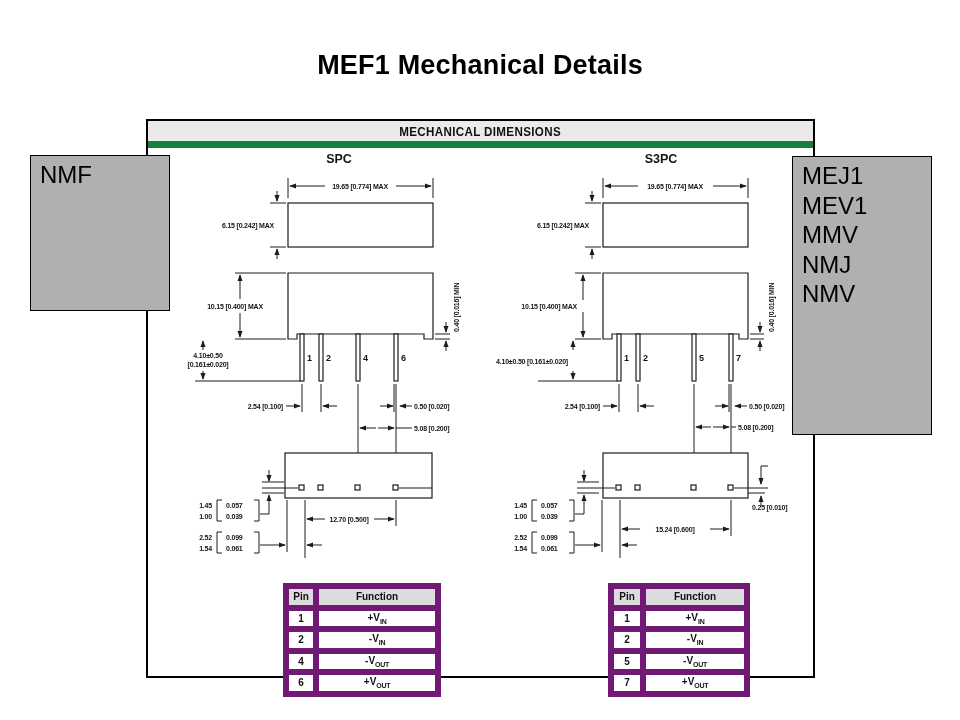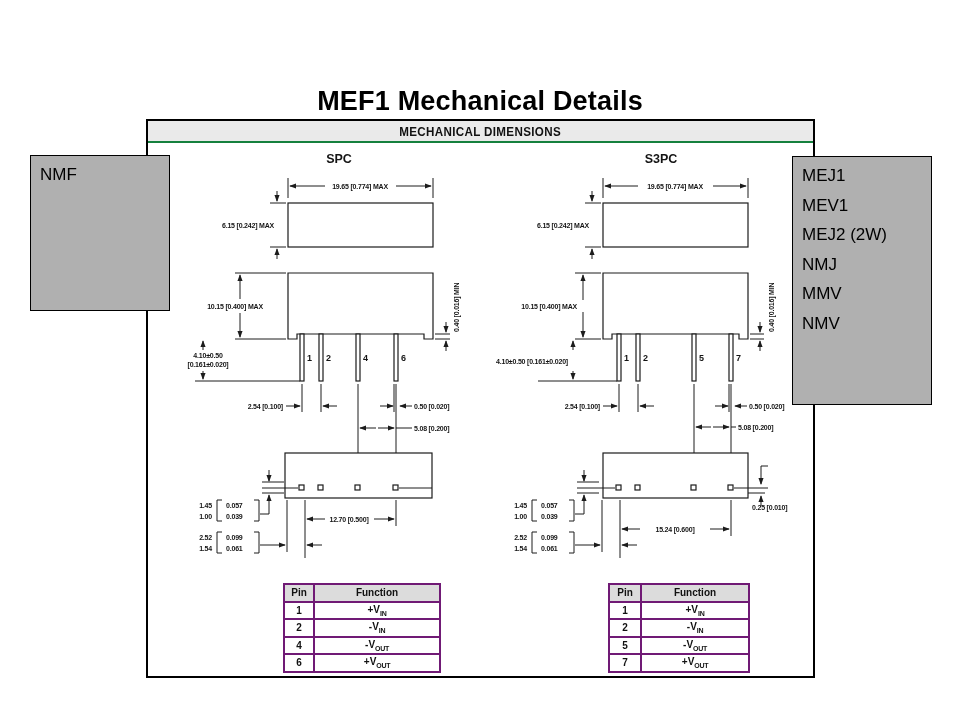--- a/index.html
+++ b/index.html
@@ -1,63 +1,62 @@
 <!DOCTYPE html>
 <html><head>
 <meta charset="utf-8">
 <style>
   html,body{margin:0;padding:0;}
   body{width:960px;height:720px;background:#ffffff;position:relative;overflow:hidden;
        font-family:"Liberation Sans",sans-serif;}
   .title{position:absolute;top:50px;left:0;width:960px;text-align:center;
-         font-size:27px;font-weight:bold;color:#000;letter-spacing:0.2px;margin-top:36px;}
+         font-size:27px;font-weight:bold;color:#000;letter-spacing:0.2px;}
   .frame{position:absolute;left:146px;top:119px;width:669px;height:559px;
          border:2px solid #000;background:#fff;box-sizing:border-box;z-index:1;}
-  .frame-header{height:20px;border-bottom:2px solid #15803d;background:#eaeaea;
+  .frame-header{height:20px;border-bottom:7px solid #15803d;background:#eaeaea;
                 display:flex;align-items:center;justify-content:center;}
   .frame-header span{display:inline-block;transform:scaleX(.86);
                 font-size:13.5px;font-weight:bold;letter-spacing:0.4px;color:#111;}
   .model-box{position:absolute;width:140px;background:#b0b0b0;border:1px solid #000;
-             box-sizing:border-box;padding:4px 0 0 9px;font-size:17px;line-height:29.5px;
+             box-sizing:border-box;padding:4px 0 0 9px;font-size:24px;line-height:29.5px;
              color:#000;z-index:6;}
   .drawing{position:absolute;z-index:3;}
   svg line, svg path.dim, svg path.part, svg polyline{stroke:#1c1c1c;stroke-width:1;fill:none;}
   svg path.part, svg rect.part{fill:#ffffff;stroke:#1c1c1c;stroke-width:1.2;}
   svg text{fill:#141414;font-family:"Liberation Sans",sans-serif;font-weight:bold;
            font-size:7px;letter-spacing:-0.2px;}
   svg text.lab12{font-size:12.5px;letter-spacing:0;}
   svg text.pn{font-size:9px;}
   .pin-table{position:absolute;border-collapse:collapse;background:#fff;z-index:4;
              font-size:10px;font-weight:bold;color:#111;text-align:center;
              font-family:"Liberation Sans",sans-serif;}
-  .pin-table td{border:2px solid #701a75;height:15.5px;padding:0 2px;}
+  .pin-table td{border:6px solid #701a75;height:15.5px;padding:0 2px;}
   .pin-table tr.th td{background:#dcdcdc;}
   .pin-table sub{font-size:7px;letter-spacing:-0.3px;}
 </style>
 </head>
 <body>
 
 <div class="title">MEF1 Mechanical Details</div>
 
 <div class="frame">
   <div class="frame-header">
     <span>MECHANICAL DIMENSIONS</span>
   </div>
 </div>
 
 <div class="model-box" style="left:30px;top:155px;height:156px">
   <div>NMF</div>
 </div>
 
-<div class="model-box" style="left:792px;top:156px;height:249px">
+<div class="model-box" style="left:792px;top:156px;height:279px">
   <div>MEJ1</div>
   <div>MEV1</div>
-  <div>MEJ2 (2W)</div>
+  <div>MMV</div>
   <div>NMJ</div>
-  <div>MMV</div>
   <div>NMV</div>
 </div>
 
 <svg class="drawing" style="left:150px;top:148px" width="330" height="460" viewBox="0 0 330 460">
   <defs>
     <marker id="aw1" viewBox="0 0 8 8" refX="7" refY="4" markerWidth="7" markerHeight="7" orient="auto">
       <path d="M0,1 L8,4 L0,7 Z" fill="#1c1c1c" stroke="none"></path>
     </marker>
   </defs>
   <text class="lab12" x="189" y="15" text-anchor="middle">SPC</text>

